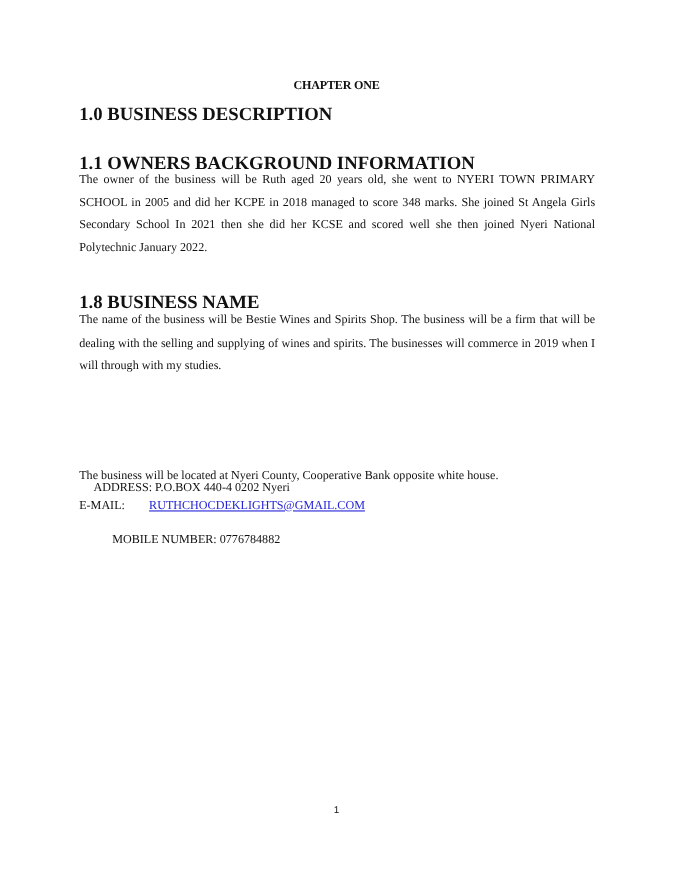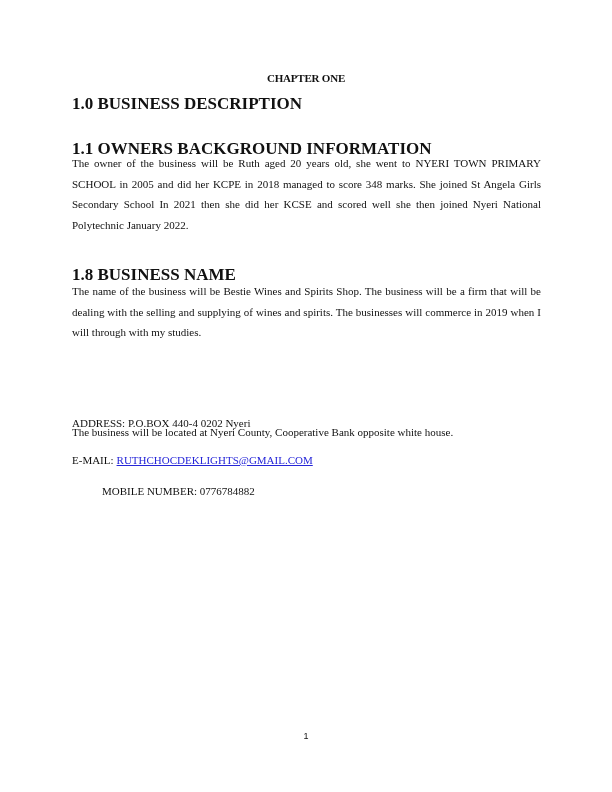--- a/index.html
+++ b/index.html
@@ -49,21 +49,21 @@
     }
     .line {
       position: absolute;
       left: 72px;
       font-size: 11px;
       white-space: nowrap;
     }
     .email-link {
       color: #2525d8;
       text-decoration: underline;
-      margin-left: 3px;
+      margin-left: 22px;
     }
     .page-number {
       position: absolute;
       top: 731px;
       left: 0;
       width: 612px;
       text-align: center;
       font-family: "Liberation Sans", "DejaVu Sans", sans-serif;
       font-size: 9px;
     }
@@ -78,21 +78,21 @@
   <div class="heading" style="top:94px;">1.0 BUSINESS DESCRIPTION</div>
 
   <div class="heading" style="top:139px;text-align:right;">1.1 OWNERS BACKGROUND INFORMATION</div>
   <div class="para" style="top:153px;">The owner of the business will be Ruth aged 20 years old, she went to NYERI TOWN PRIMARY SCHOOL in 2005 and did her KCPE in 2018 managed to score 348 marks. She joined St Angela Girls Secondary School In 2021 then she did her KCSE and scored well she then joined Nyeri National Polytechnic January 2022.</div>
 
   <div class="heading" style="top:265px;">1.8 BUSINESS NAME</div>
   <div class="para" style="top:281px;">The name of the business will be Bestie Wines and Spirits Shop. The business will be a firm that will be dealing with the selling and supplying of wines and spirits. The businesses will commerce in 2019 when I will through with my studies.</div>
 
   <div class="line" style="top:382px;margin-top:44px;">The business will be located at Nyeri County, Cooperative Bank opposite white house.</div>
 
-  <div class="line" style="top:417px;">ADDRESS: P.O.BOX 440-4 0202  Nyeri</div>
+  <div class="line" style="top:437px;margin-left:13px;">ADDRESS: P.O.BOX 440-4 0202  Nyeri</div>
 
   <div class="line" style="top:454px;">
     <span>E-MAIL:</span><a class="email-link">RUTHCHOCDEKLIGHTS@GMAIL.COM</a>
   </div>
 
   <div class="line" style="top:485px;margin-left:30px;">MOBILE NUMBER: 0776784882</div>
 
   <div class="page-number">1</div>
 
 </div>

